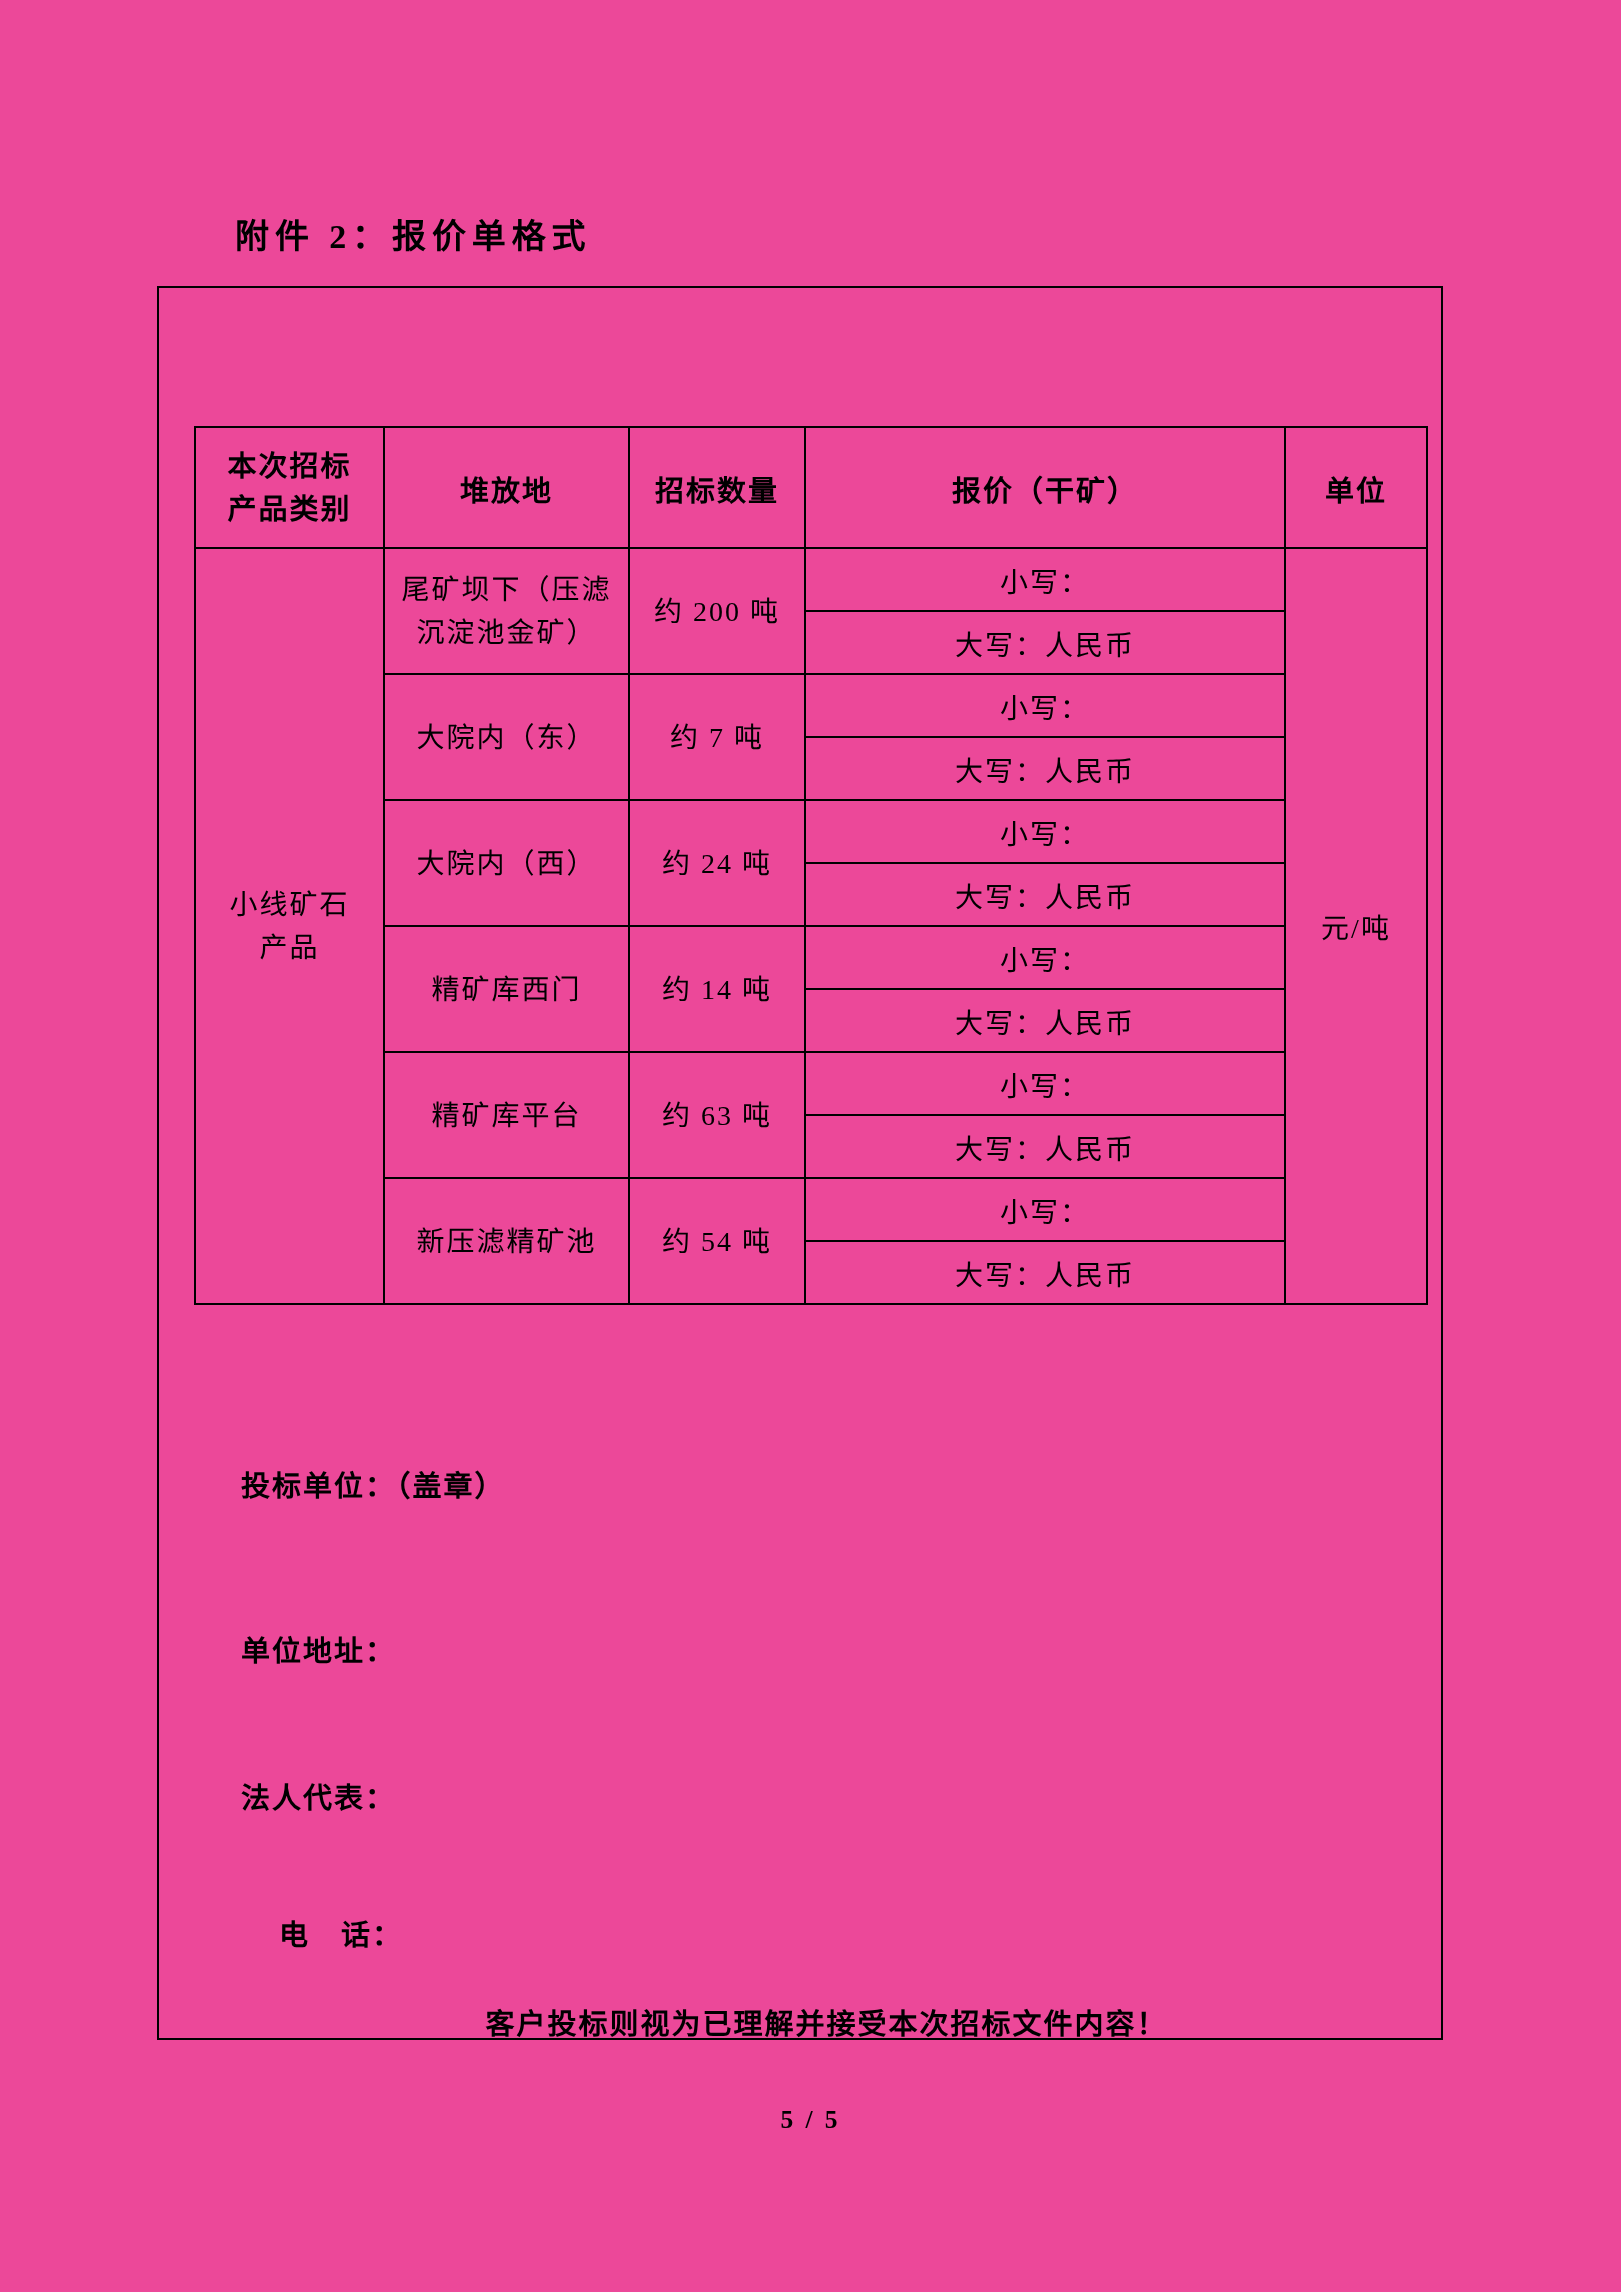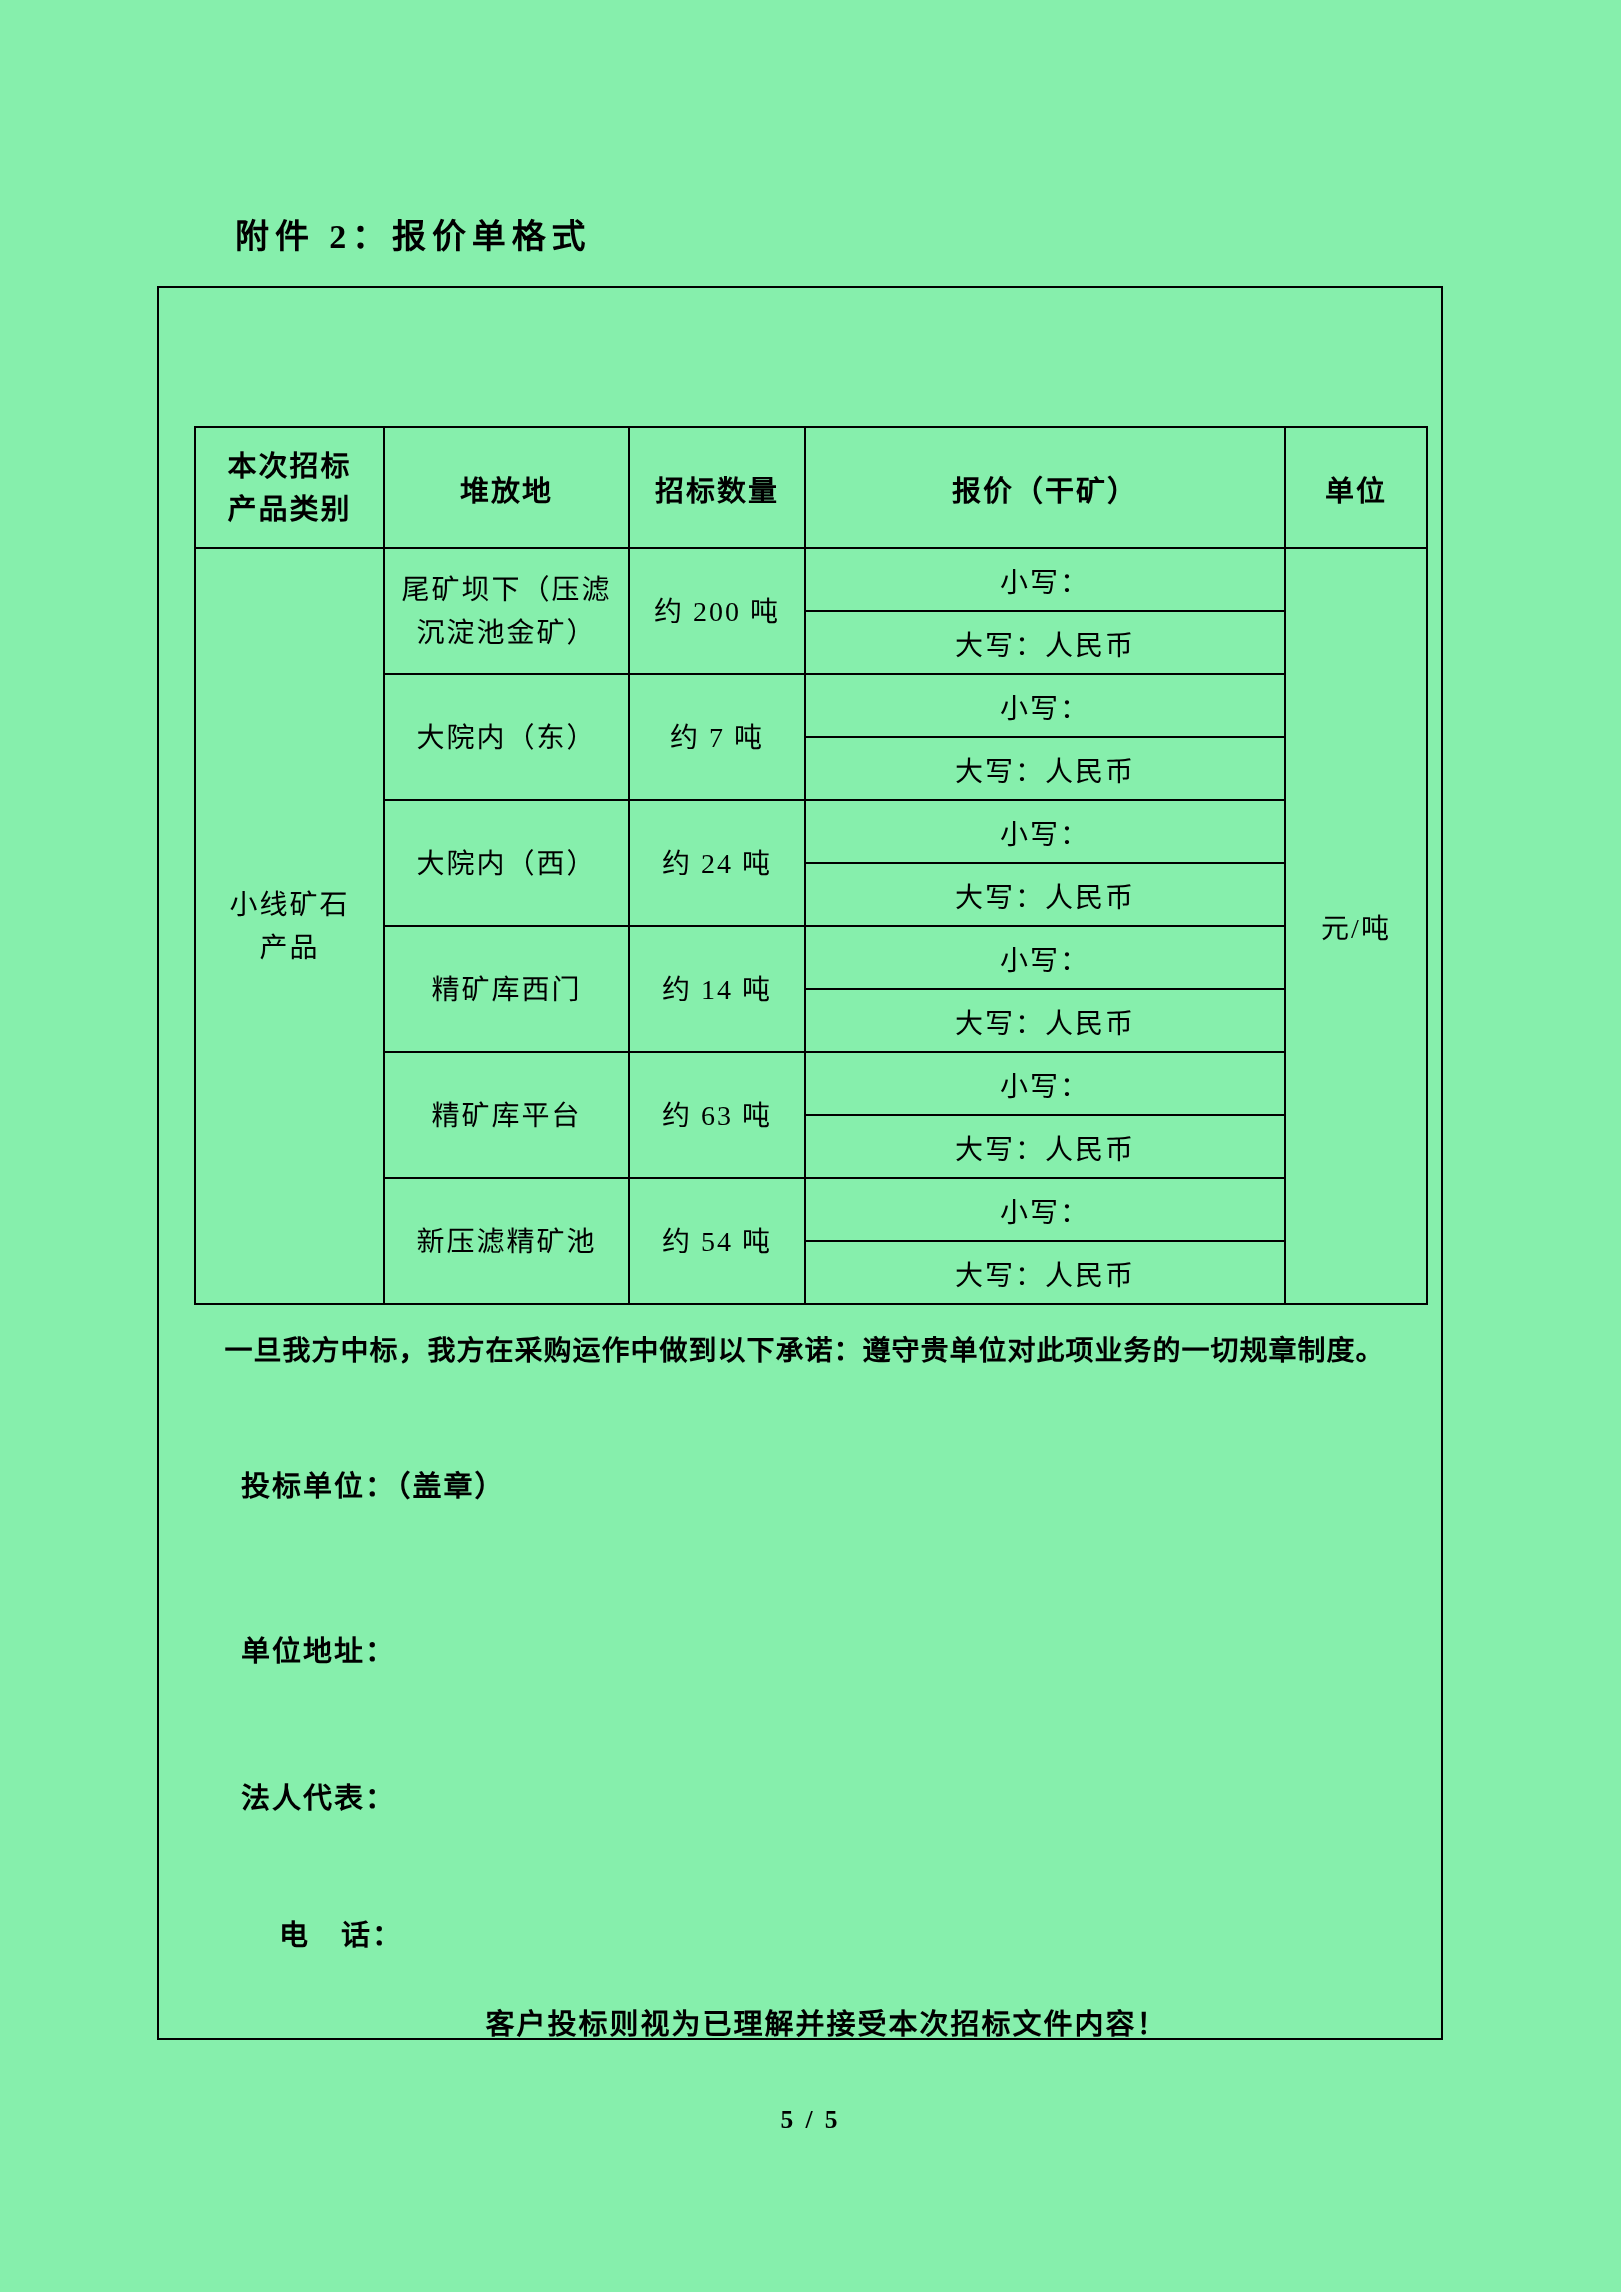--- a/index.html
+++ b/index.html
@@ -1,20 +1,20 @@
 <!DOCTYPE html>
 <html lang="zh-CN"><head>
 <meta charset="utf-8">
 <style>
   html, body { margin: 0; padding: 0; background: #ffffff; }
   .page {
     position: relative;
     width: 1621px;
     height: 2293px;
-    background: #86efac;
+    background: #ec4899;
     color: #000000;
     font-family: "Liberation Serif", "DejaVu Serif", serif;
     overflow: hidden;
   }
   .doc-title {
     position: absolute;
     left: 235px;
     top: 209px;
     font-size: 34px;
     font-weight: bold;
@@ -206,21 +206,20 @@
           <td class="cell-location" rowspan="2">新压滤精矿池</td>
           <td class="cell-quantity" rowspan="2">约 54 吨</td>
           <td class="cell-price">小写：</td>
         </tr>
         <tr>
           <td class="cell-price">大写：人民币</td>
         </tr>
       </tbody>
     </table>
 
-    <div class="promise">一旦我方中标，我方在采购运作中做到以下承诺：遵守贵单位对此项业务的一切规章制度。</div>
 
     <div class="field-label field-bidder">投标单位：（盖章）</div>
     <div class="field-label field-address">单位地址：</div>
     <div class="field-label field-legal">法人代表：</div>
     <div class="field-label field-phone">电　话：</div>
 
   </div>
 
   <div class="footer-note">客户投标则视为已理解并接受本次招标文件内容！</div>
   <div class="page-number">5 / 5</div>

